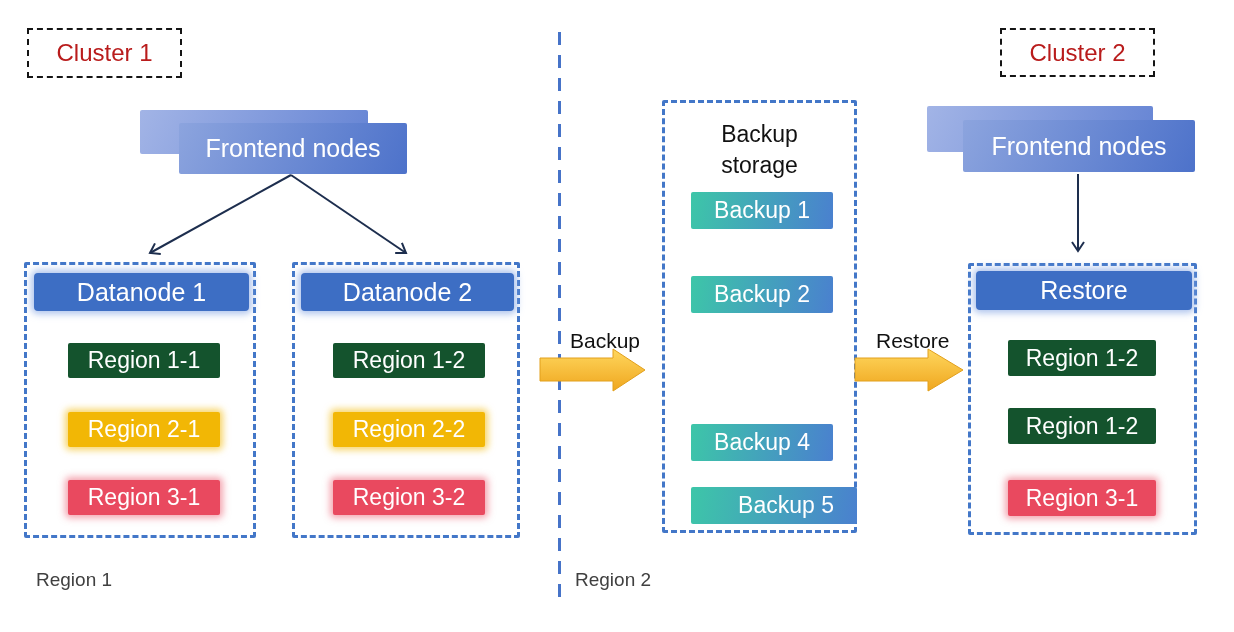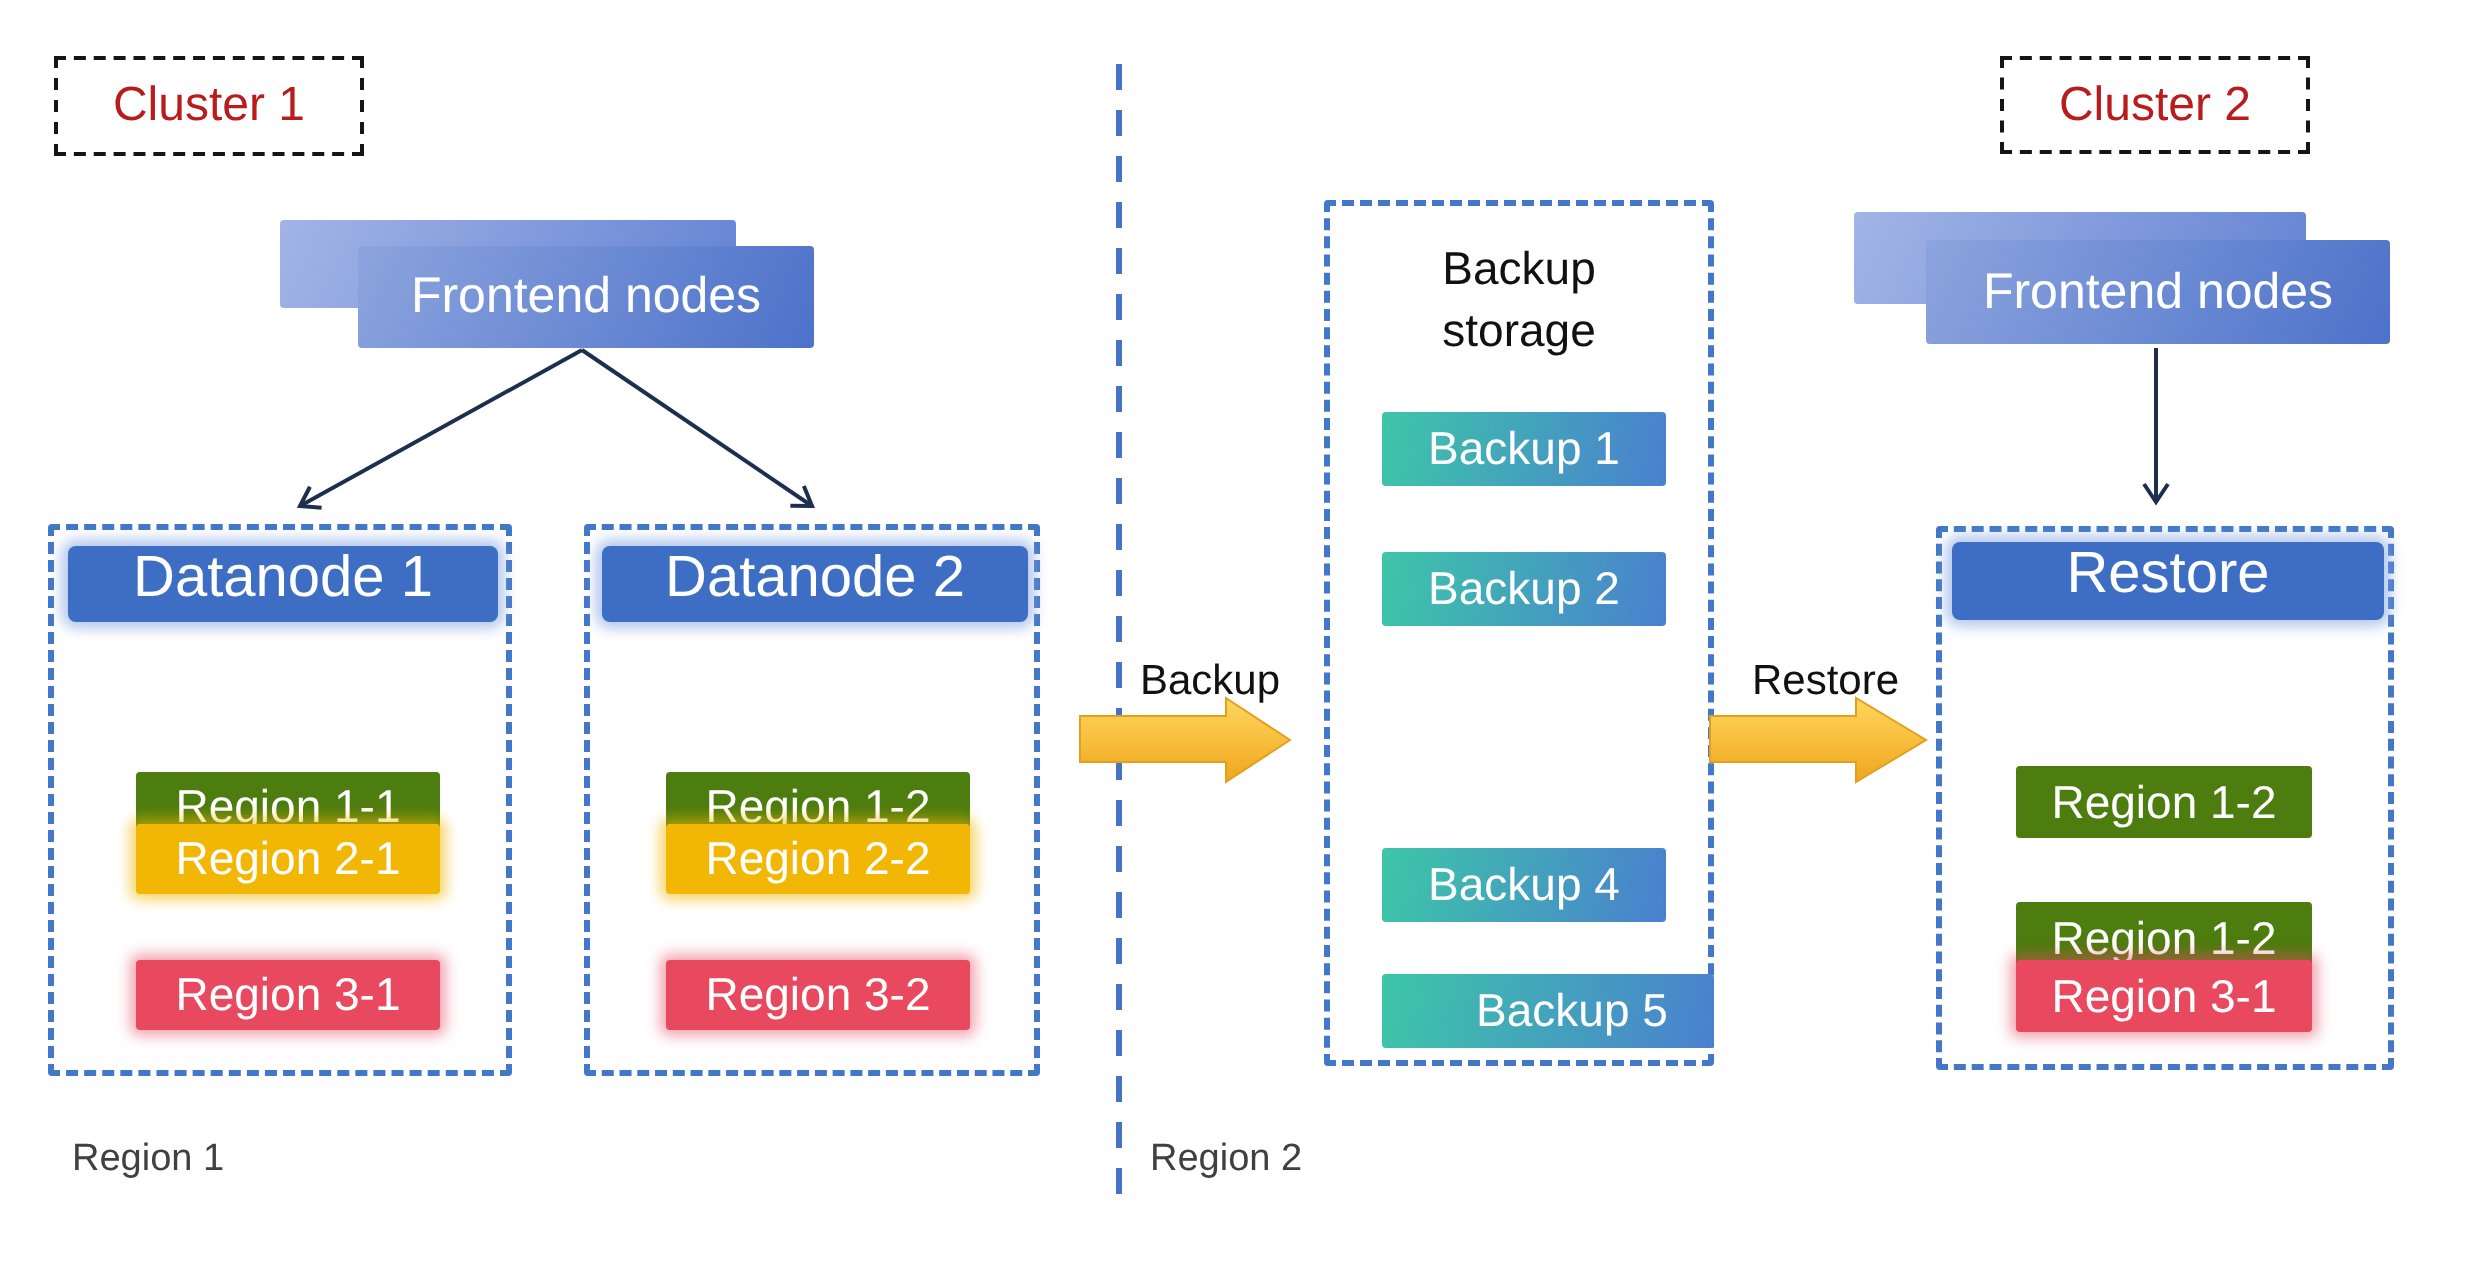--- a/index.html
+++ b/index.html
@@ -26,29 +26,29 @@
     color:#fff;font-size:25px;
   }
 
   
   .dash-box{
     border:3px dashed #4377c8;box-sizing:border-box;background:#fff;border-radius:2px;
   }
 
   .dn-header{
     position:absolute;background:#3d6ec4;border-radius:4px;
-    display:flex;align-items:flex-start;justify-content:center;color:#fff;font-size:29px;
+    display:flex;align-items:center;justify-content:center;color:#fff;font-size:25px;
     box-shadow:0 0 7px 3px rgba(130,165,228,0.65);
   }
 
   .region{
     position:absolute;display:flex;align-items:center;justify-content:center;
     color:#fff;font-size:23px;border-radius:2px;
   }
-  .region.green{background:#4d7c0f;margin-top:43px;}
+  .region.green{background:#14532d;}
   .region.yellow{background:#f2b705;box-shadow:0 0 7px 3px rgba(242,183,5,0.6);}
   .region.red{background:#e9495f;box-shadow:0 0 7px 3px rgba(233,73,95,0.5);}
 
   .backup-item{
     position:absolute;display:flex;align-items:center;justify-content:center;
     color:#fff;font-size:23px;border-radius:2px;
     background:linear-gradient(100deg,#3dc6a8 0%,#4a80cf 100%);
   }
 
   .storage-title{
@@ -124,21 +124,21 @@
     </div>
     <div class="region red" style="left:38px;top:215px;width:152px;height:35px;">
       <span>Region 3-2</span>
     </div>
   </div>
 
   <div class="dash-box abs" style="left:662px;top:100px;width:195px;height:433px;">
     <div class="storage-title">
       <span>Backup storage</span>
     </div>
-    <div class="backup-item" style="left:26px;top:103px;width:142px;height:37px;">
+    <div class="backup-item" style="left:26px;top:89px;width:142px;height:37px;">
       <span>Backup 1</span>
     </div>
     <div class="backup-item" style="left:26px;top:173px;width:142px;height:37px;">
       <span>Backup 2</span>
     </div>
     <div class="backup-item" style="left:26px;top:321px;width:142px;height:37px;">
       <span>Backup 4</span>
     </div>
     <div class="backup-item" style="left:26px;top:384px;width:142px;height:37px;padding-left:24px;">
       <span>Backup 5</span>

